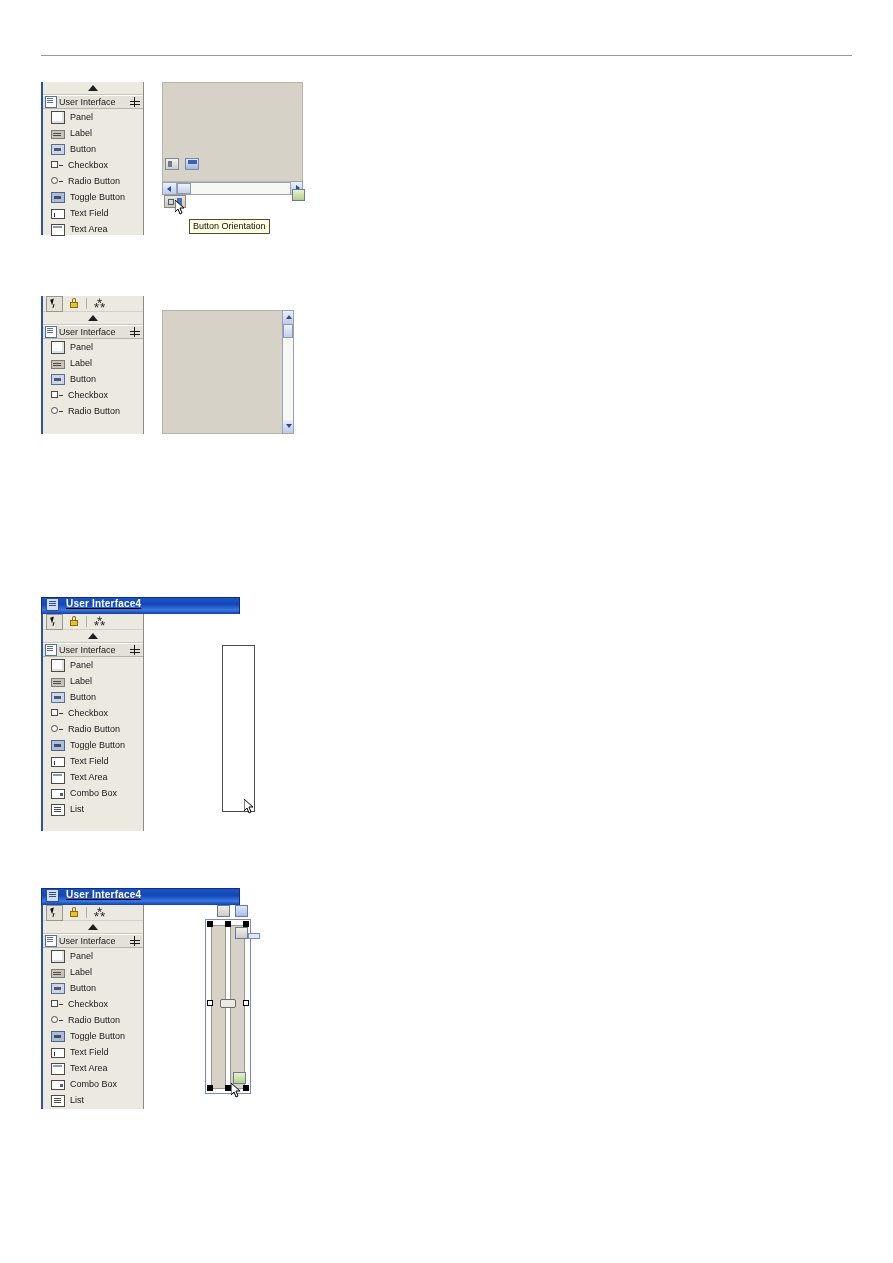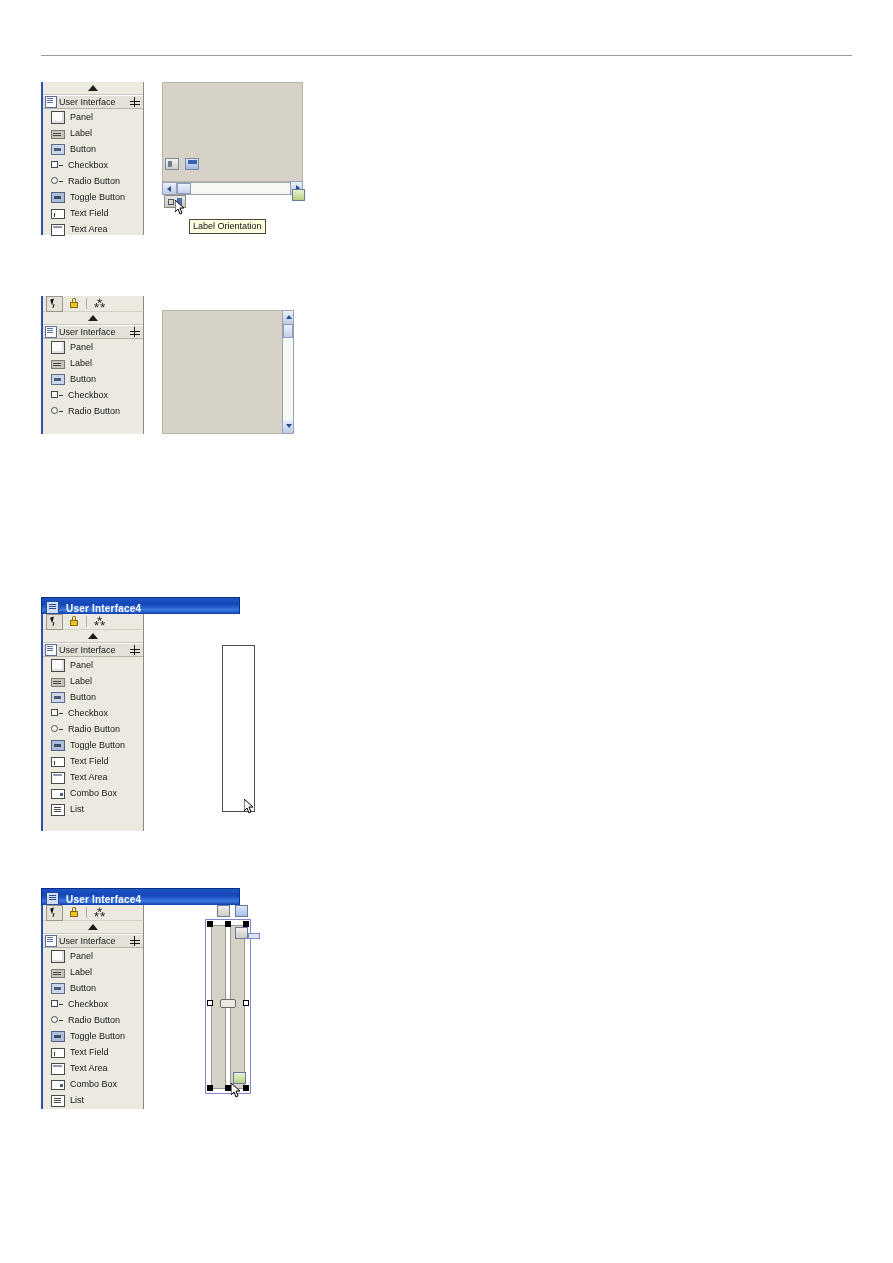--- a/index.html
+++ b/index.html
@@ -29,25 +29,26 @@
 
   
   .ide {
     position: absolute;
     background: #ffffff;
   }
   .titlebar {
     height: 17px;
     background: linear-gradient(to bottom, #1c54c4 0%, #1346b8 40%, #3b79e0 75%, #0f3fae 100%);
     display: flex;
-    align-items: flex-end;
+    align-items: flex-start;
     padding-left: 4px;
     box-sizing: border-box;
     border: 1px solid #0b2f84;
     border-bottom: none;
+    text-decoration: underline;
   }
   .titlebar-icon {
     width: 11px; height: 11px;
     background: #cfdcf2;
     border: 1px solid #2a4f96;
     position: relative;
     margin-right: 7px;
     flex: 0 0 auto;
   }
   .titlebar-icon::before {
@@ -646,21 +647,21 @@
     <div class="badge-ico green" style="left:130px; top:107px;"></div>
 
     <div class="orient-btn" style="left:2px; top:113px;"></div>
 
     <div class="cursor" style="left:13px; top:118px;">
       <svg width="11" height="16" viewBox="0 0 11 16">
         <polygon points="0,0 0,12 3,9 5,14 7,13 5,8 9,8" fill="#ffffff" stroke="#000000" stroke-width="1"></polygon>
       </svg>
     </div>
 
-    <div class="tooltip" style="left:27px; top:137px;">Label Orientation</div>
+    <div class="tooltip" style="left:27px; top:137px;">Button Orientation</div>
   </div>
 </div>
 
 <div class="figure" style="left:41px; top:296px; width:270px; height:140px;">
 
   <div class="palette" style="position:absolute; left:0; top:0; width:103px; height:138px;">
     <div class="tool-strip">
       <span class="tool-btn sel ico-arrow"></span>
       <span class="tool-btn ico-lock"></span>
       <span class="tool-sep"></span>

